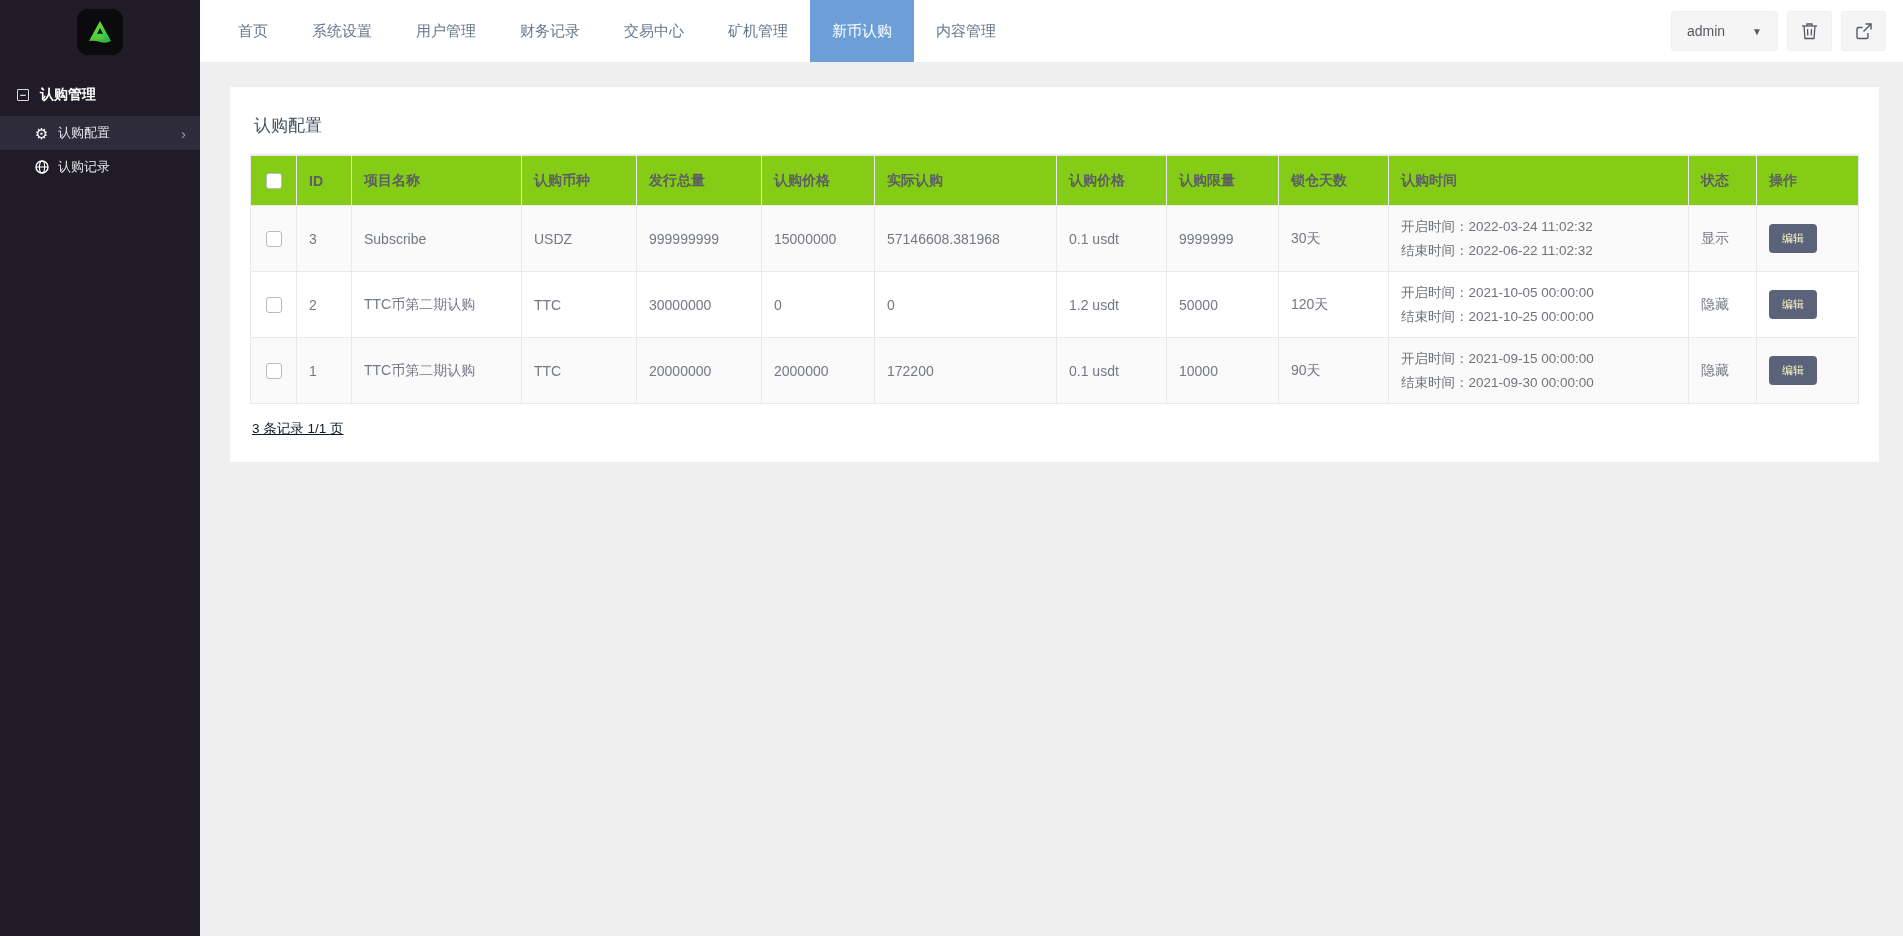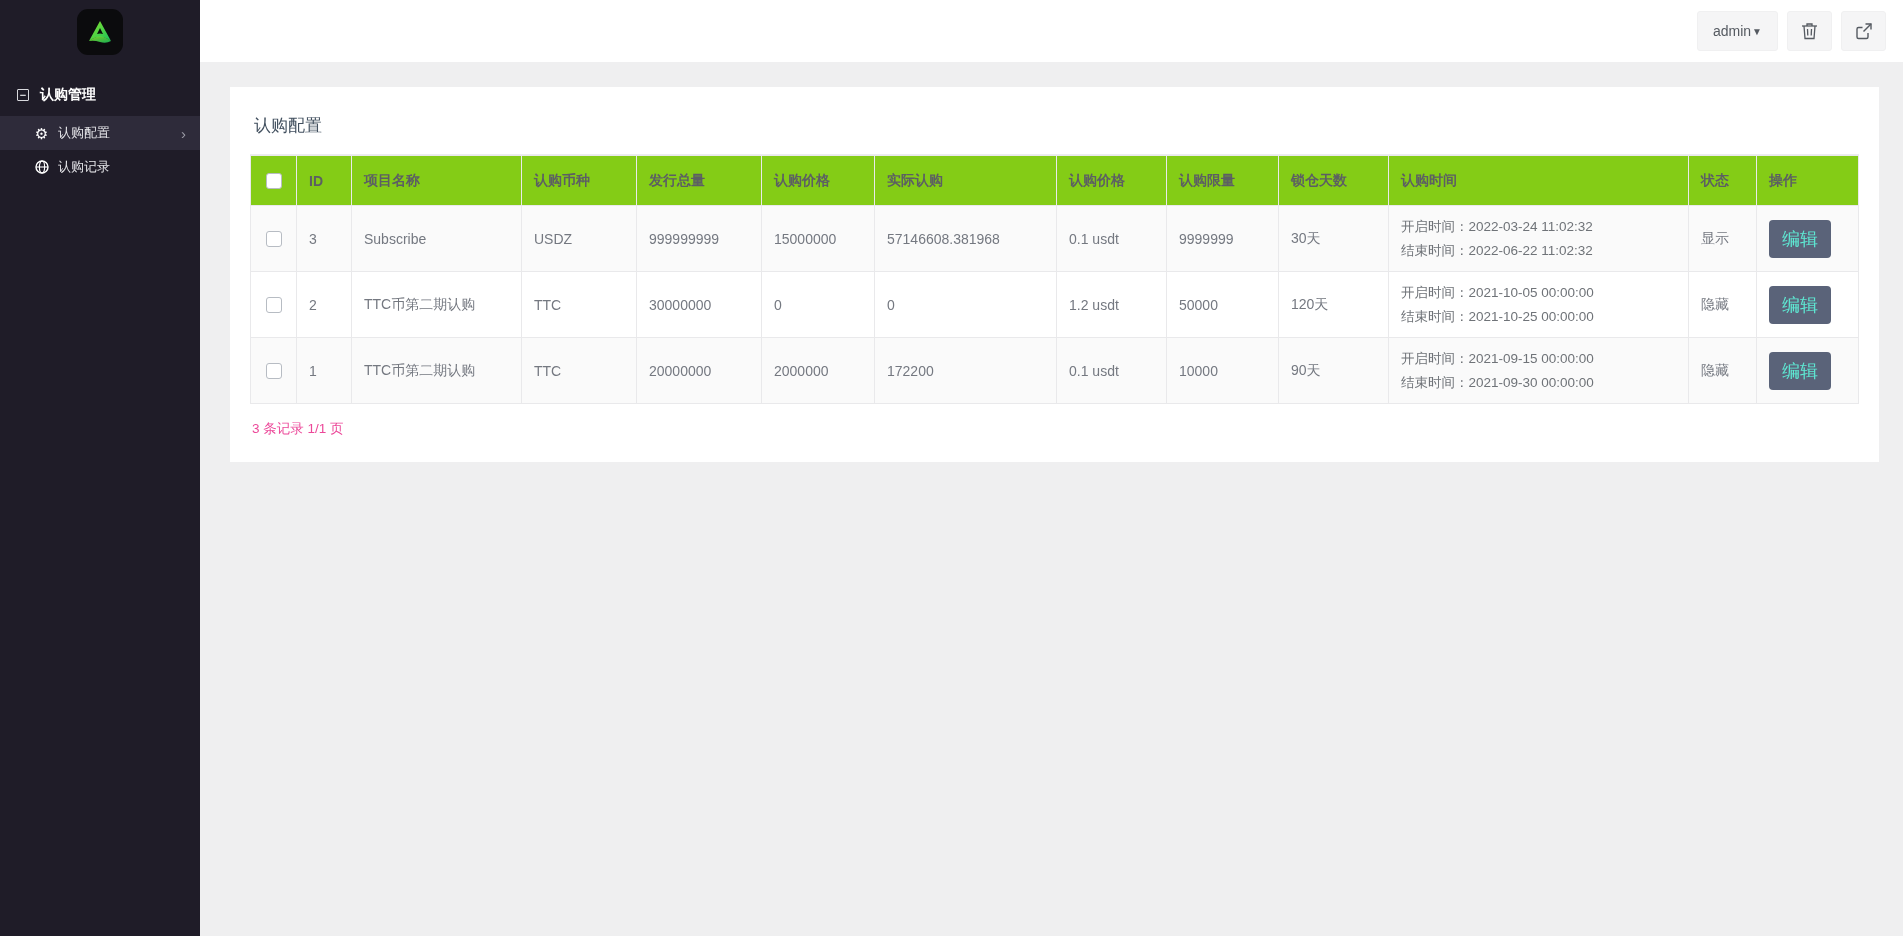--- a/index.html
+++ b/index.html
@@ -46,21 +46,21 @@
     padding:0 22px; display:flex; align-items:center;
     font-size:15px; color:#66788f; cursor:pointer; white-space:nowrap;
   }
   .nav-item.active { background:#6c9ed8; color:#ffffff; }
   .topbar-right { margin-left:auto; display:flex; align-items:center; gap:9px; padding-right:17px; }
   .hbtn {
     background:#f5f5f6; border:1px solid #f0f0f1; border-radius:3px;
     height:40px; display:flex; align-items:center; justify-content:center;
     color:#555a61; cursor:pointer;
   }
-  .admin-btn { padding:0 15px; gap:1px; font-size:14px; }
+  .admin-btn { padding:0 15px; gap:27px; font-size:14px; }
   .caret { font-size:10px; color:#555a61; }
   .icon-btn { width:45px; }
 
   
   .main { flex:1; padding:25px 24px 0 30px; overflow:hidden; }
   .card { background:#ffffff; padding:0 20px 1px; }
   .card-head { border-bottom:1px solid #ececee; padding:27px 4px 17px; }
   .card-title { font-size:17px; color:#42505f; }
   .toolbar { padding:18px 0 14px; }
   .btn-add {
@@ -75,25 +75,25 @@
   td { height:66px; font-size:14px; color:#747880; background:#fff; }
   tbody tr:nth-child(odd) td { background:#fafafa; }
   .c-check { width:46px; text-align:center; padding:0; }
   input[type="checkbox"] {
     appearance:none; -webkit-appearance:none;
     width:16px; height:16px; border:1px solid #b7bcc3; border-radius:3px;
     background:#fff; vertical-align:middle; cursor:pointer;
   }
   .time-line { font-size:13.5px; color:#6f7378; line-height:1.75; white-space:nowrap; }
   .edit-btn {
-    background:#5a6379; color:#5eead4; border:none; border-radius:4px;
-    padding:7px 13px; font-size:18px; cursor:pointer;
+    background:#5a6379; color:#fef9c3; border:none; border-radius:4px;
+    padding:7px 13px; font-size:11px; cursor:pointer;
     font-family:"Liberation Sans",sans-serif;
   }
-  .table-footer { font-size:13.5px; color:#ec4899; padding:16px 2px 23px; }
+  .table-footer { font-size:13.5px; color:#0f172a; padding:16px 2px 23px;text-decoration:underline; }
 </style>
 </head>
 <body>
 
 <div class="app">
 
   <div class="sidebar">
     <div class="logo-wrap">
       <div class="logo">
         <svg width="32" height="32" viewBox="0 0 32 32">
@@ -130,20 +130,30 @@
           </svg>
         </span>
         <span>认购记录</span>
       </div>
     </div>
   </div>
 
   <div class="right-col">
 
     <div class="topbar">
+      <div class="nav">
+        <div class="nav-item">首页</div>
+        <div class="nav-item">系统设置</div>
+        <div class="nav-item">用户管理</div>
+        <div class="nav-item">财务记录</div>
+        <div class="nav-item">交易中心</div>
+        <div class="nav-item">矿机管理</div>
+        <div class="nav-item active">新币认购</div>
+        <div class="nav-item">内容管理</div>
+      </div>
       <div class="topbar-right">
         <div class="hbtn admin-btn">
           <span>admin</span>
           <span class="caret">▼</span>
         </div>
         <div class="hbtn icon-btn">
           <svg width="17" height="18" viewBox="0 0 17 18">
             <g fill="none" stroke="#555a61" stroke-width="1.3">
               <line x1="1" y1="4" x2="16" y2="4"></line>
               <path d="M6 4 V2 h5 v2"></path>

